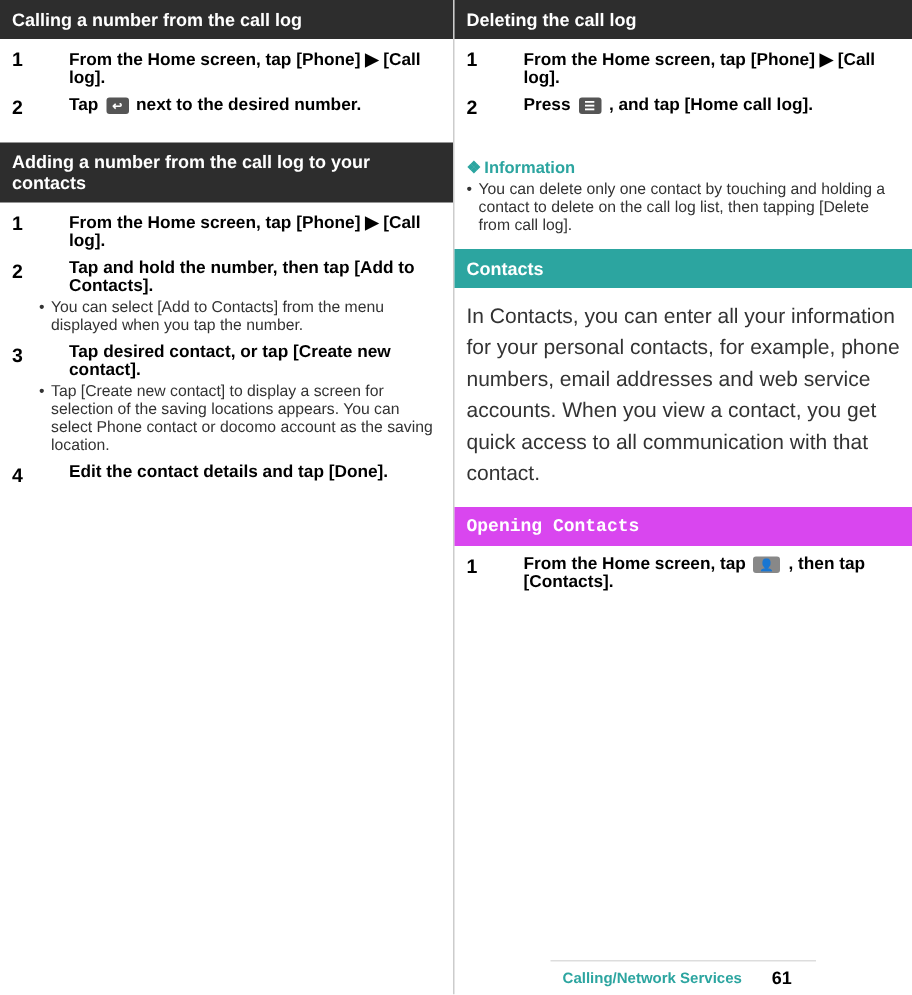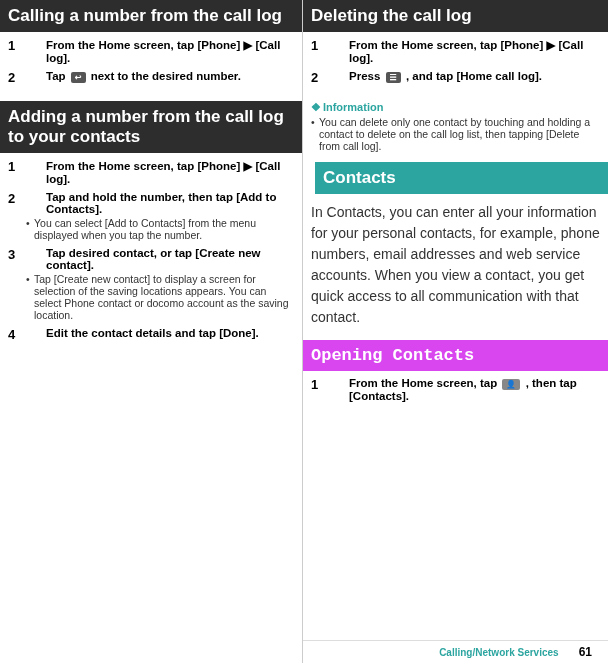--- a/index.html
+++ b/index.html
@@ -19,29 +19,28 @@
     }
     .right-col {
       width: 305px;
       padding: 0;
       display: flex;
       flex-direction: column;
     }
     .section-header {
       padding: 6px 8px;
       font-weight: bold;
-      font-size: 17px;
+      font-size: 12px;
       color: #fff;
     }
     .section-header-dark {
       background-color: #2d2d2d;
     }
     .section-header-teal {
       background-color: #2ca5a0;
-      margin-left: 12px;
     }
     .section-header-gray {
       background-color: #d946ef;
       font-family: Liberation Mono, monospace;
     }
     .section-body {
       padding: 6px 8px;
     }
     .step {
       display: flex;
@@ -71,20 +70,21 @@
       margin-top: 2px;
       position: relative;
     }
     .bullet-item::before {
       content: "•";
       position: absolute;
       left: 0;
     }
     .info-block {
       padding: 4px 8px;
+      margin-top: 10px;
     }
     .info-title {
       color: #2ca5a0;
       font-weight: bold;
       font-size: 11px;
     }
     .info-title::before {
       content: "❖";
       margin-right: 2px;
     }
@@ -117,20 +117,21 @@
     }
     .page-num {
       font-size: 12px;
       font-weight: bold;
       margin-right: 8px;
     }
     .right-col-inner {
       flex: 1;
       display: flex;
       flex-direction: column;
+      align-items: center;
     }
   </style>
 </head>
 <body>
 
 <div class="left-col">
 
   <div>
     <div class="section-header section-header-dark">Calling a number from the call log</div>
     <div class="section-body">

